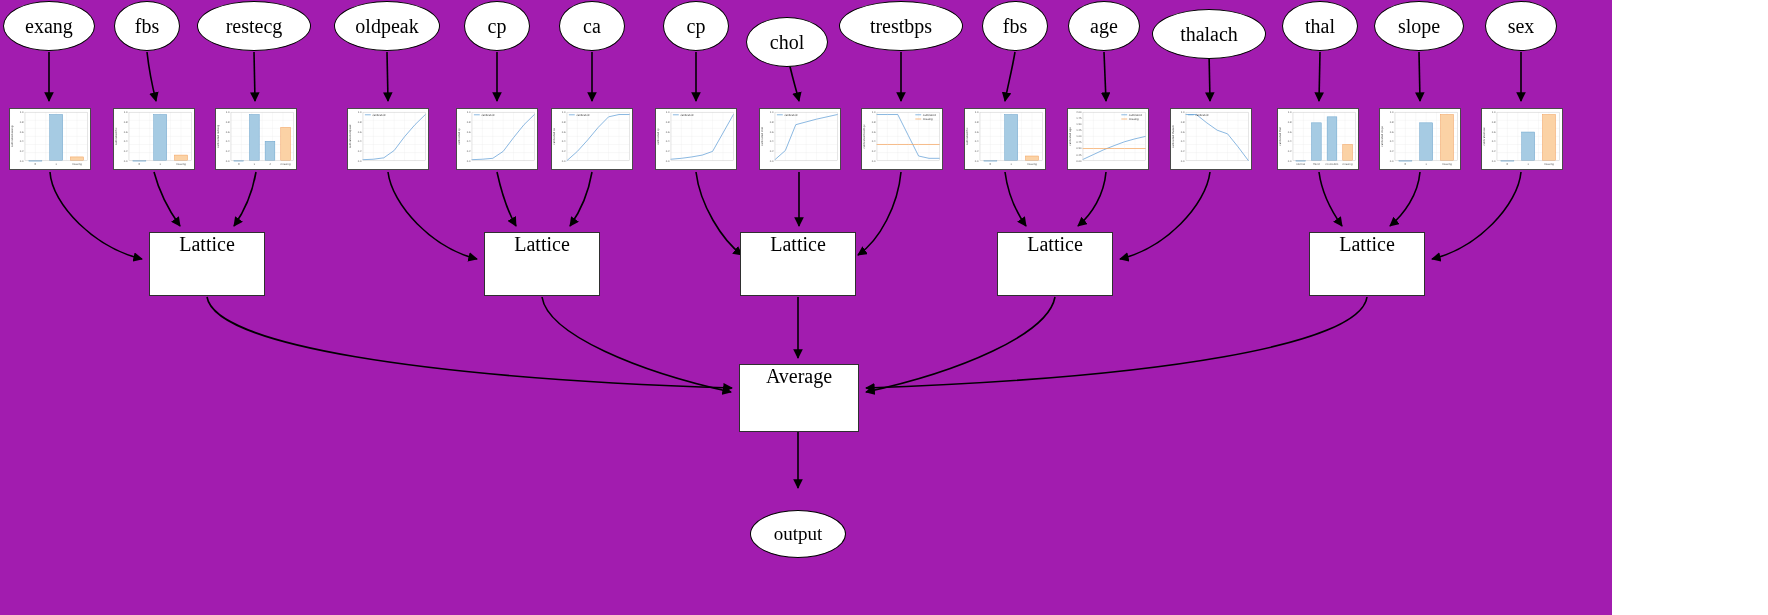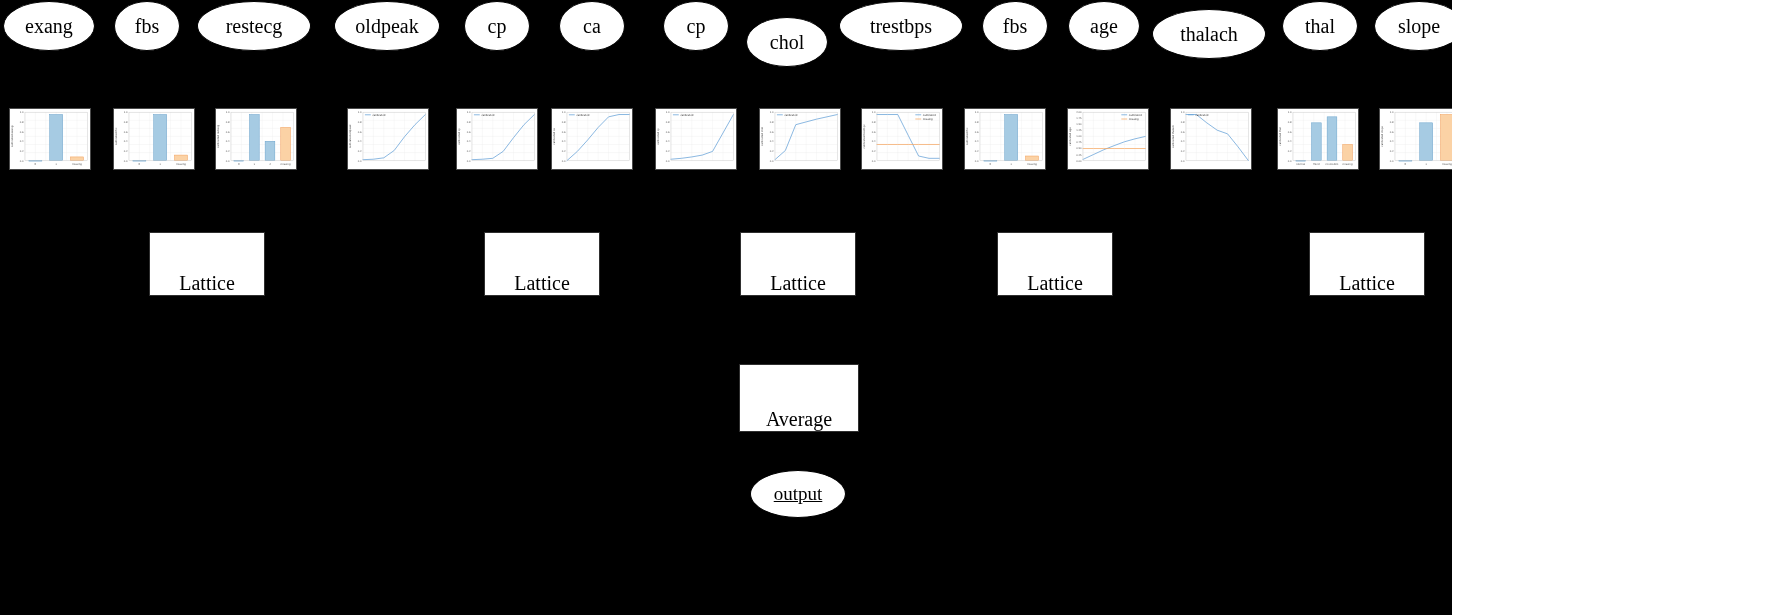--- a/index.html
+++ b/index.html
@@ -1,38 +1,38 @@
 <!DOCTYPE html>
 <html><head>
 <meta charset="utf-8">
 <style>
   html,body{margin:0;padding:0;background:#ffffff;}
   body{font-family:"Liberation Serif",serif;}
-  #canvas{position:relative;width:1452px;height:615px;background:#000000;overflow:hidden;}
+  #canvas{position:relative;width:1612px;height:615px;background:#a21caf;overflow:hidden;}
 
   
   .node-ellipse{
     position:absolute;
     border:1.4px solid #000;
     border-radius:50%;
     background:#fff;
     display:flex;align-items:center;justify-content:center;
     font-family:"Liberation Serif",serif;
     font-size:20px;color:#000;
     box-sizing:border-box;
     white-space:nowrap;
   }
   .node-ellipse.out{font-size:19px;}
 
   
   .node-box{
     position:absolute;
     border:1.6px solid #2f2f2f;
     background:#fff;
-    display:flex;align-items:flex-end;justify-content:center;
+    display:flex;align-items:flex-start;justify-content:center;
     font-family:"Liberation Serif",serif;
     font-size:20px;color:#000;
     box-sizing:border-box;
     white-space:nowrap;
   }
 
   
   .thumb{
     position:absolute;
     border:1.5px solid #4a4a4a;
@@ -648,17 +648,17 @@
     <span>Lattice</span>
   </div>
   <div class="node-box" style="left:1309px;top:232px;width:116px;height:64px;">
     <span>Lattice</span>
   </div>
 
   <div class="node-box" style="left:739px;top:364px;width:120px;height:68px;">
     <span>Average</span>
   </div>
 
-  <div class="node-ellipse out" style="left:750px;top:470px;width:96px;height:48px;text-decoration:underline;">
+  <div class="node-ellipse out" style="left:750px;top:510px;width:96px;height:48px;">
     <span>output</span>
   </div>
 
 </div>
 
 </body></html>

